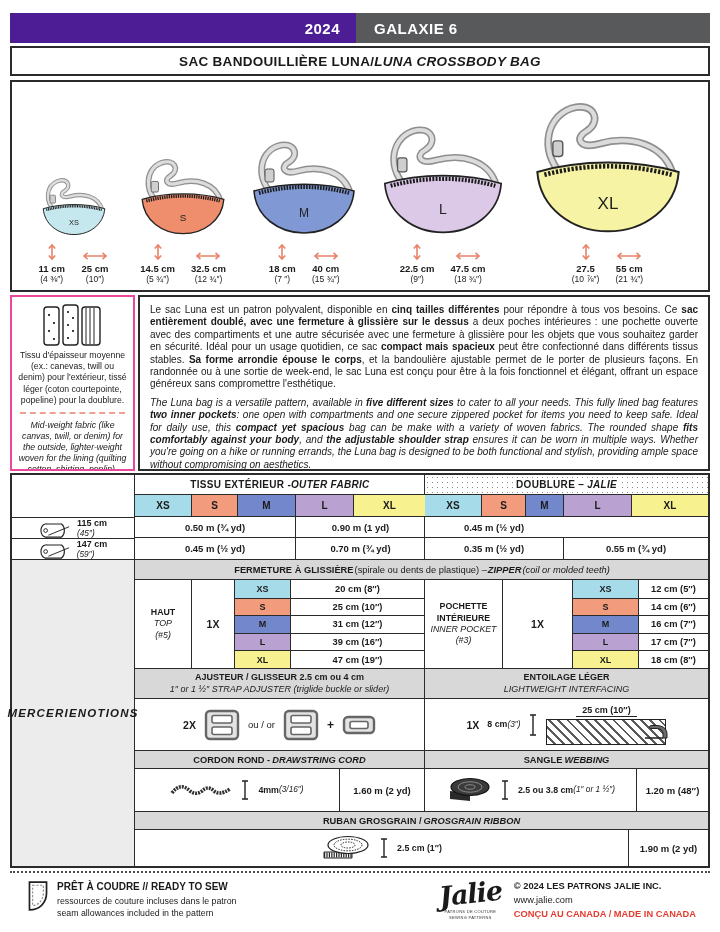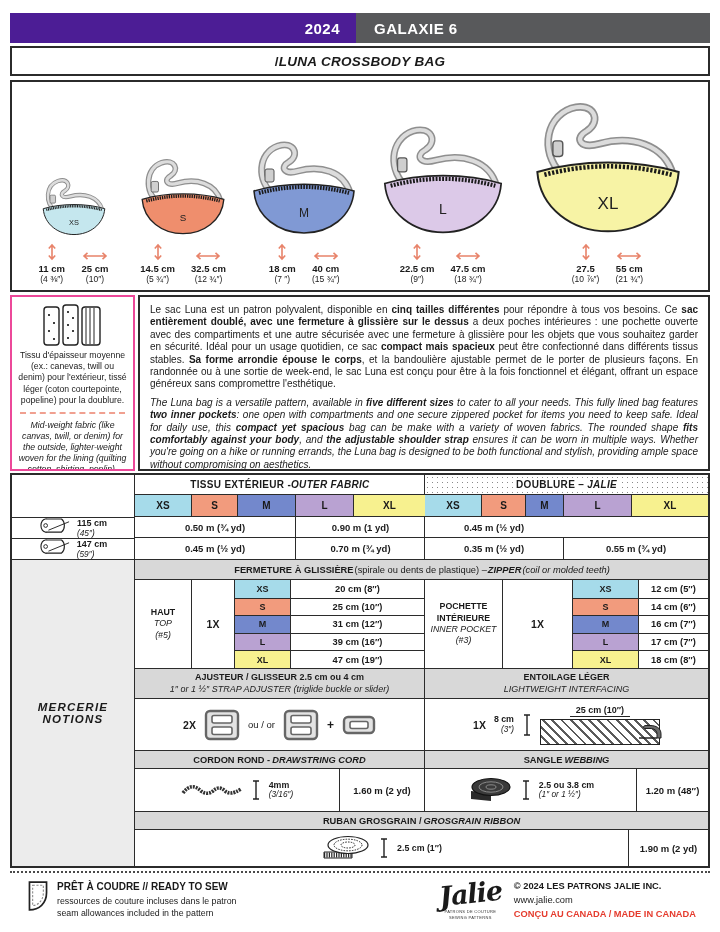--- a/index.html
+++ b/index.html
@@ -32,53 +32,53 @@
   .note-en{font-style:italic}
   .desc-box{flex:1;box-sizing:border-box;border:2px solid #2b2b2b;padding:7px 10px;font-size:10px;line-height:1.24;text-align:justify;overflow:hidden}
   .desc-en{font-style:italic;margin-top:6px}
 
   
   .tables{border:2px solid #2b2b2b;margin-top:2px}
   .cell{box-sizing:border-box;display:flex;align-items:center;justify-content:center}
   .bR{border-right:1px solid #2b2b2b}.bB{border-bottom:1px solid #2b2b2b}.bT{border-top:1px solid #2b2b2b}.bL{border-left:1px solid #2b2b2b}
   .fab{display:grid;grid-template-columns:123px 290px 283px}
   .fab-left{display:grid;grid-template-rows:42px 21px 21px}
-  .wlabel{display:flex;align-items:flex-start;justify-content:center;gap:6px;font-size:9px}
+  .wlabel{display:flex;align-items:flex-end;justify-content:center;gap:6px;font-size:9px}
   .wlabel .cm{font-weight:bold}.wlabel .in{font-style:italic;font-size:8.3px}
   .sec{display:grid;grid-template-rows:20px 22px 21px 21px}
   .sec-h{font-weight:bold;font-size:10px;letter-spacing:.3px}
   .sec-h .it{font-style:italic}
   .dots{background-image:radial-gradient(#8a8a8a .7px,transparent .9px);background-size:5px 5px}
   .chips{display:flex}
   .chip{box-sizing:border-box;display:flex;align-items:center;justify-content:center;font-weight:bold;font-size:10px;border-left:1px solid #2b2b2b}
   .chip:first-child{border-left:none}
   .vals{display:flex}
   .val{box-sizing:border-box;display:flex;align-items:center;justify-content:center;font-weight:600;font-size:9.5px}
 
   .not{display:grid;grid-template-columns:123px 573px;border-top:1px solid #2b2b2b}
-  .not-label{background:#ececec;border-right:1px solid #2b2b2b;display:flex;flex-direction:column;align-items:center;justify-content:center;font-style:italic;font-weight:bold;font-size:11.5px;letter-spacing:1.2px}
+  .not-label{background:#ececec;border-right:1px solid #2b2b2b;display:flex;flex-direction:row;align-items:center;justify-content:center;font-style:italic;font-weight:bold;font-size:11.5px;letter-spacing:1.2px}
   .gh{background:#d8d8d8;font-size:9.3px;display:flex;align-items:center;justify-content:center;box-sizing:border-box}
   .gh b{margin:0 1px}
   .gh .it{font-style:italic}
   .zip-body{display:flex;height:88px}
   .zcol{box-sizing:border-box;display:flex;flex-direction:column}
   .zlab{display:flex;flex-direction:column;align-items:center;justify-content:center;font-size:8.8px;line-height:1.3;text-align:center}
   .zlab .b{font-weight:bold}.zlab .it{font-style:italic}
   .qty{font-weight:bold;font-size:10.5px}
   .stack{display:grid;grid-template-rows:repeat(5,1fr);height:100%}
   .stack .chip{border-left:none;border-top:1px solid #2b2b2b;font-size:9px}
   .stack .chip:first-child{border-top:none}
   .stack .zv{border-top:1px solid #2b2b2b;display:flex;align-items:center;justify-content:center;font-weight:600;font-size:9.3px}
   .stack .zv:first-child{border-top:none}
   .half-row{display:flex}
   .hdr2{flex-direction:column;line-height:1.25;font-size:9px}
   .hdr2 .l1{font-weight:bold}
   .hdr2 .l2{font-style:italic}
   .body-c{display:flex;align-items:center;justify-content:center;gap:8px;box-sizing:border-box}
-  .szlab{display:flex;flex-direction:column;align-items:flex-end;font-size:8.8px;line-height:1.2}
+  .szlab{display:flex;align-items:flex-end;font-size:8.8px;line-height:1.2}
   .szlab .b{font-weight:bold}.szlab .it{font-style:italic;font-size:8.3px}
   .valcell{box-sizing:border-box;border-left:1px solid #2b2b2b;display:flex;align-items:center;justify-content:center;font-weight:600;font-size:9.5px;height:100%}
   .hatch{position:relative;width:118px;height:24px;border:1px solid #222;background:repeating-linear-gradient(45deg,#fff 0 4.5px,#5a5a5a 4.5px 6.5px)}
   .hatch svg{position:absolute;right:-4px;top:3px}
   .wtop{font-weight:bold;font-size:9px;border-bottom:1px solid #222;padding:0 6px 1px;margin-bottom:2px;white-space:nowrap}
   .plus{font-weight:bold;font-size:12px}
   .orlab{font-size:9.5px}
 
   
   .dotrule{border-top:2px dotted #4a4a4a;margin-top:3px}
@@ -98,20 +98,21 @@
 <body>
 
 <div class="page">
 
   <div class="topbar">
     <div class="black">2024</div>
     <div class="gray">GALAXIE 6</div>
   </div>
 
   <div class="titlebar">
+    <span>SAC BANDOUILLIÈRE LUNA</span>
     <span> / </span>
     <span class="it">LUNA CROSSBODY BAG</span>
   </div>
 
   <div class="bags-box">
 
     <div class="size-col" style="width:104px">
       <div class="bagwrap">
         <svg width="74" height="64" viewBox="0 0 120 104">
           <path d="M30 62 C12 48 14 20 34 13 C50 8 56 22 45 29 C36 34 40 42 54 38 C76 32 100 38 106 60" fill="none" stroke="#8f8f8f" stroke-width="7"></path>

